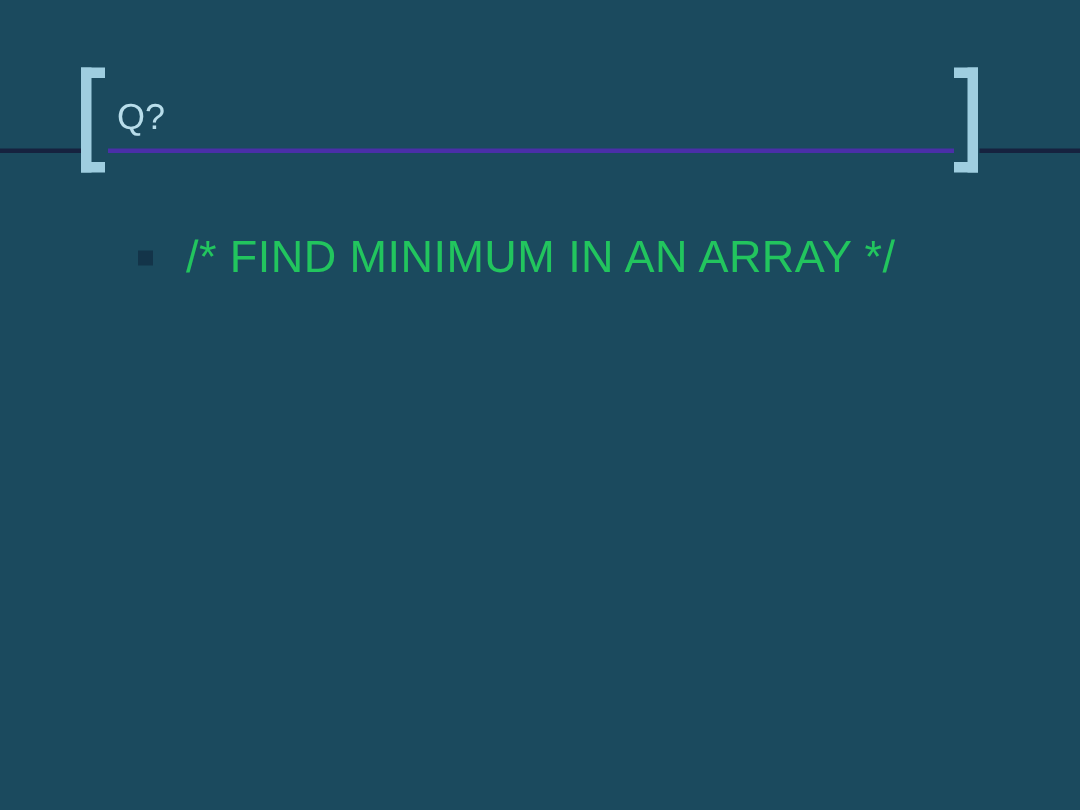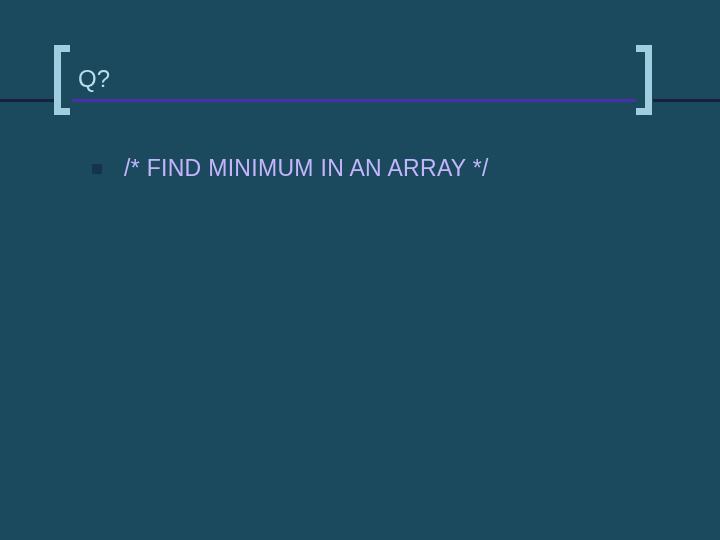--- a/index.html
+++ b/index.html
@@ -83,22 +83,22 @@
       align-items: center;
       gap: 22px;
     }
     .bullet {
       width: 10px;
       height: 10px;
       background: #133449;
       flex-shrink: 0;
     }
     .bullet-text {
-      color: #c4b5fd;
-      font-size: 23px;
+      color: #22c55e;
+      font-size: 30px;
       letter-spacing: 0.3px;
     }
   </style>
 </head>
 <body>
 
 <div class="slide">
   <div class="title-bar">
     <div class="hline-dark"></div>
     <div class="hline-purple"></div>

